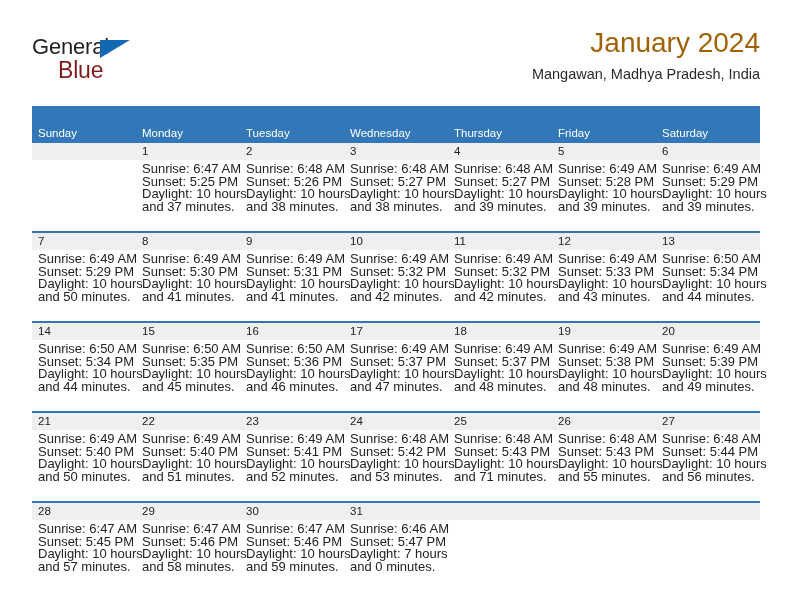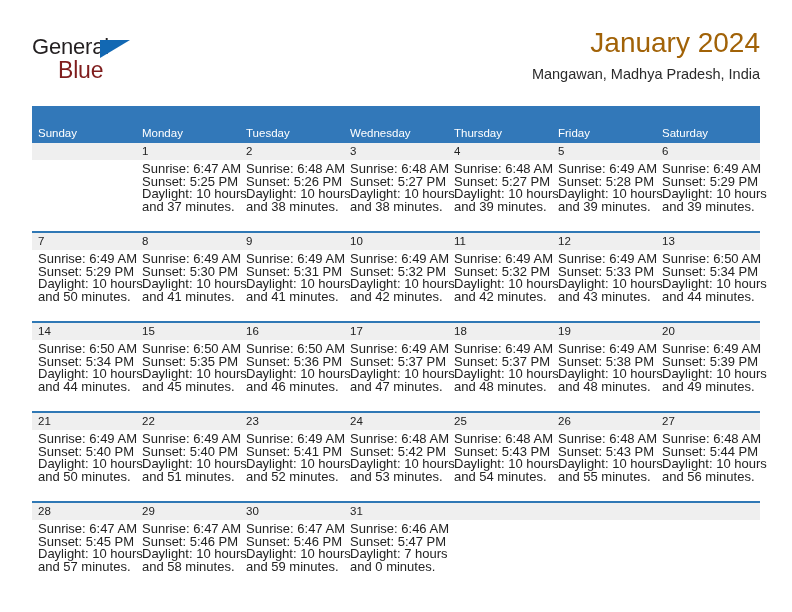--- a/index.html
+++ b/index.html
@@ -452,21 +452,21 @@
               </div>
             </div>
           </td>
           <td>
             <div class="cell-inner">
               <div class="daynum-band">25</div>
               <div class="cell-body">
                 <div>Sunrise: 6:48 AM</div>
                 <div>Sunset: 5:43 PM</div>
                 <div>Daylight: 10 hours</div>
-                <div>and 54 minutes.</div>
+                <div>and 71 minutes.</div>
               </div>
             </div>
           </td>
           <td>
             <div class="cell-inner">
               <div class="daynum-band">26</div>
               <div class="cell-body">
                 <div>Sunrise: 6:48 AM</div>
                 <div>Sunset: 5:43 PM</div>
                 <div>Daylight: 10 hours</div>

